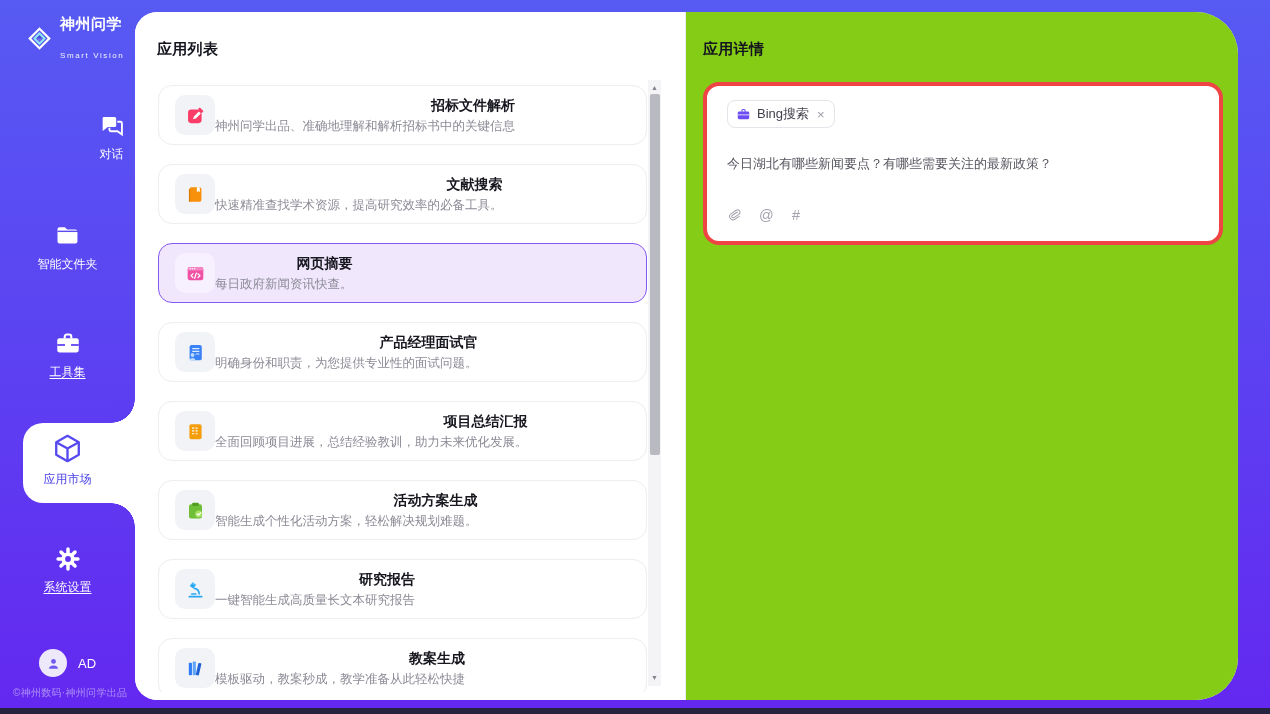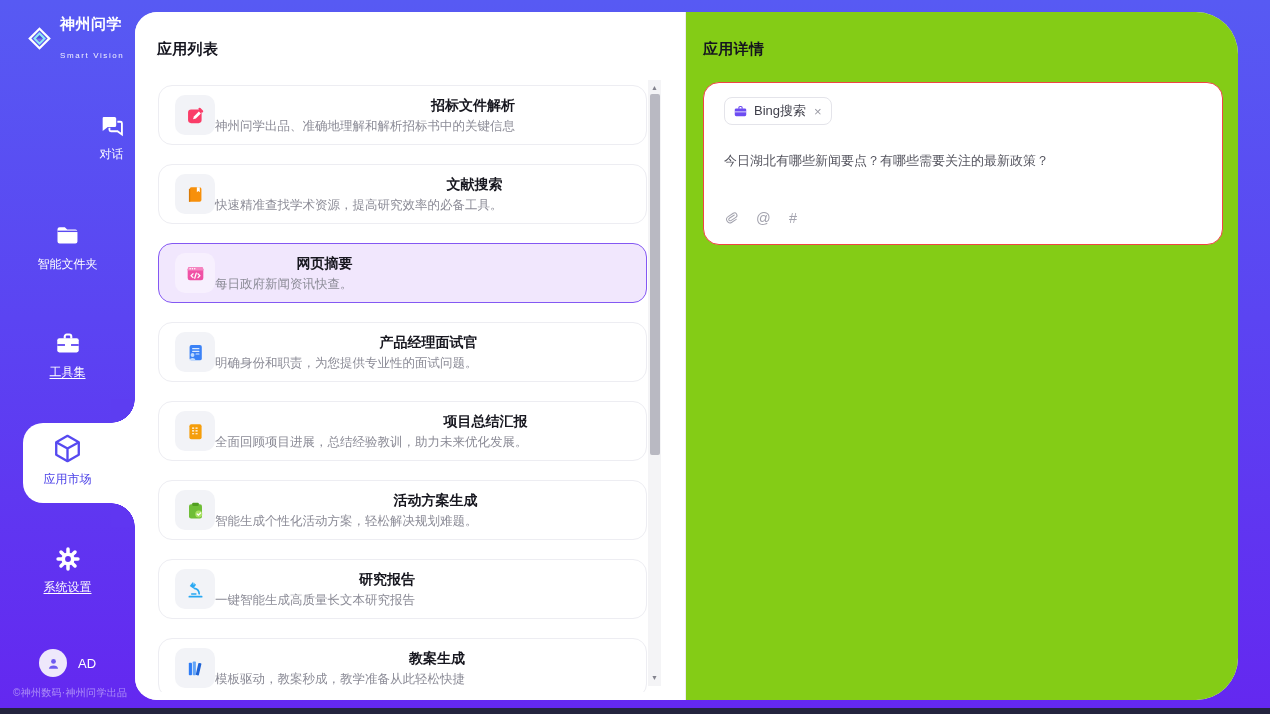--- a/index.html
+++ b/index.html
@@ -54,21 +54,21 @@
   .card-desc{font-size:12.5px;color:#8b8b96;line-height:16px;margin-top:4px;white-space:nowrap;}
   
   .sb{position:absolute;left:513px;top:68px;width:13px;height:606px;background:#f4f4f6;}
   .sb-arrow{position:absolute;left:0;width:13px;height:12px;font-size:7px;line-height:12px;color:#83838d;text-align:center;cursor:pointer;}
   .sb-arrow.up{top:2px;}
   .sb-arrow.down{bottom:2px;}
   .sb-thumb{position:absolute;left:1.5px;top:14px;width:10px;height:361px;background:#b9b9c2;border-radius:2px;cursor:pointer;}
   
   .detail-card{
     position:absolute;left:17px;top:70px;width:520px;height:163px;box-sizing:border-box;
-    background:#fff;border:1px solid #ef4444;border-radius:16px;
+    background:#fff;border:4px solid #ef4444;border-radius:16px;
   }
   .tool-tag{
     position:absolute;left:20px;top:14px;height:28px;box-sizing:border-box;
     display:inline-flex;align-items:center;gap:6px;padding:0 9px 0 8px;
     border:1px solid #e4e4ea;border-radius:8px;background:#fff;cursor:pointer;
   }
   .tool-tag svg{display:block;width:15px;height:15px;}
   .tag-label{font-size:13px;color:#3f3f4a;}
   .tag-close{font-size:13px;color:#9a9aa4;margin-left:2px;cursor:pointer;line-height:1;}
   .prompt-text{

